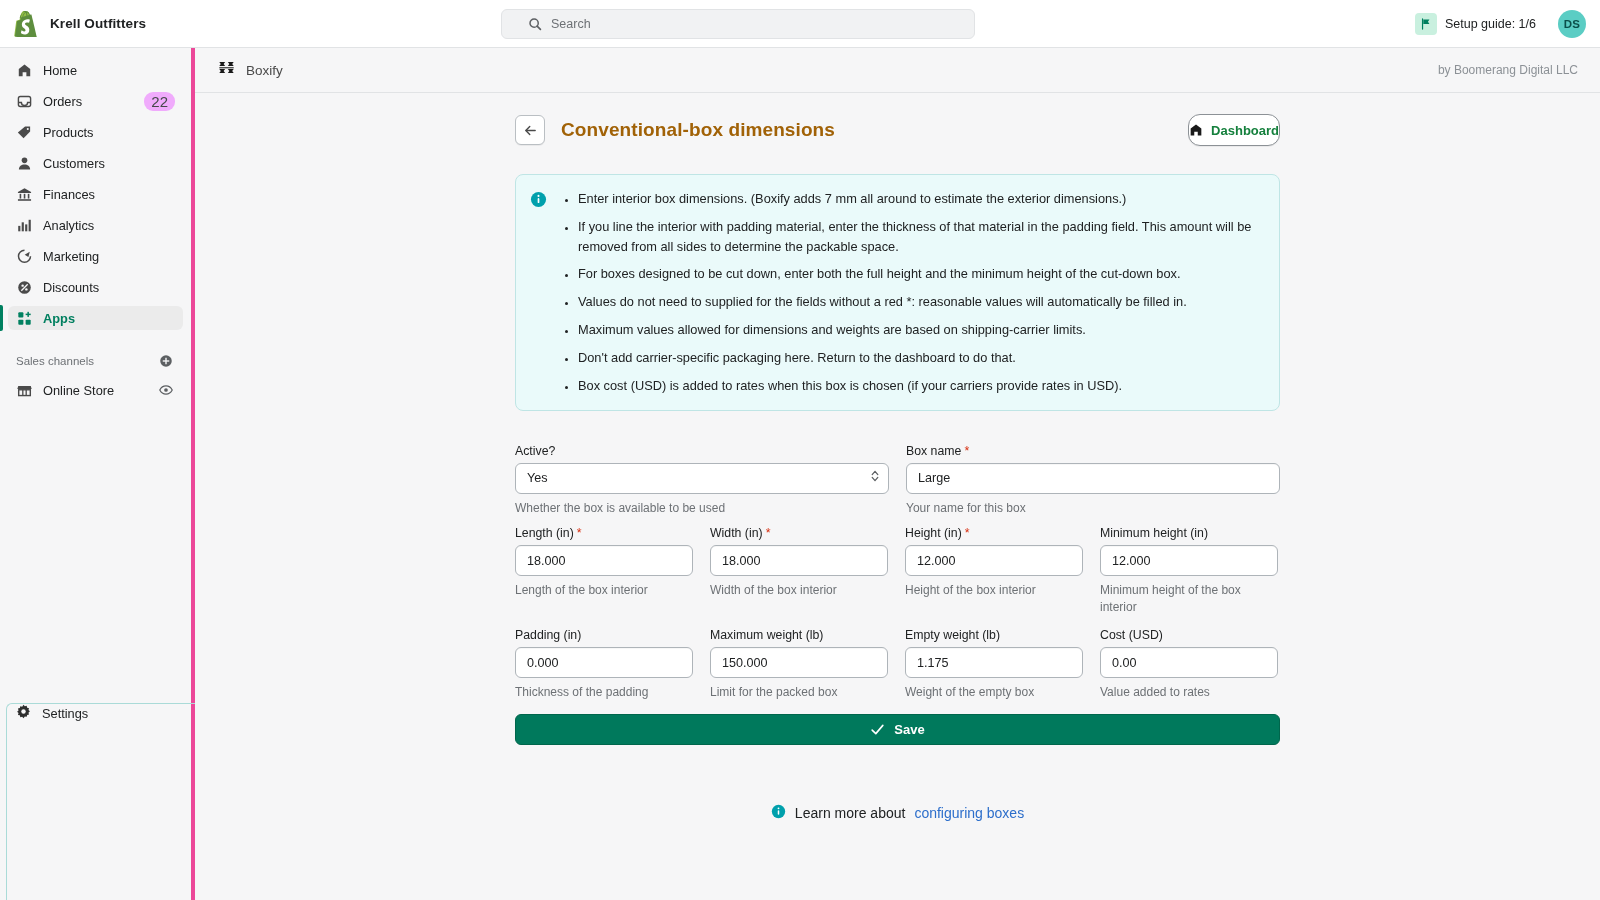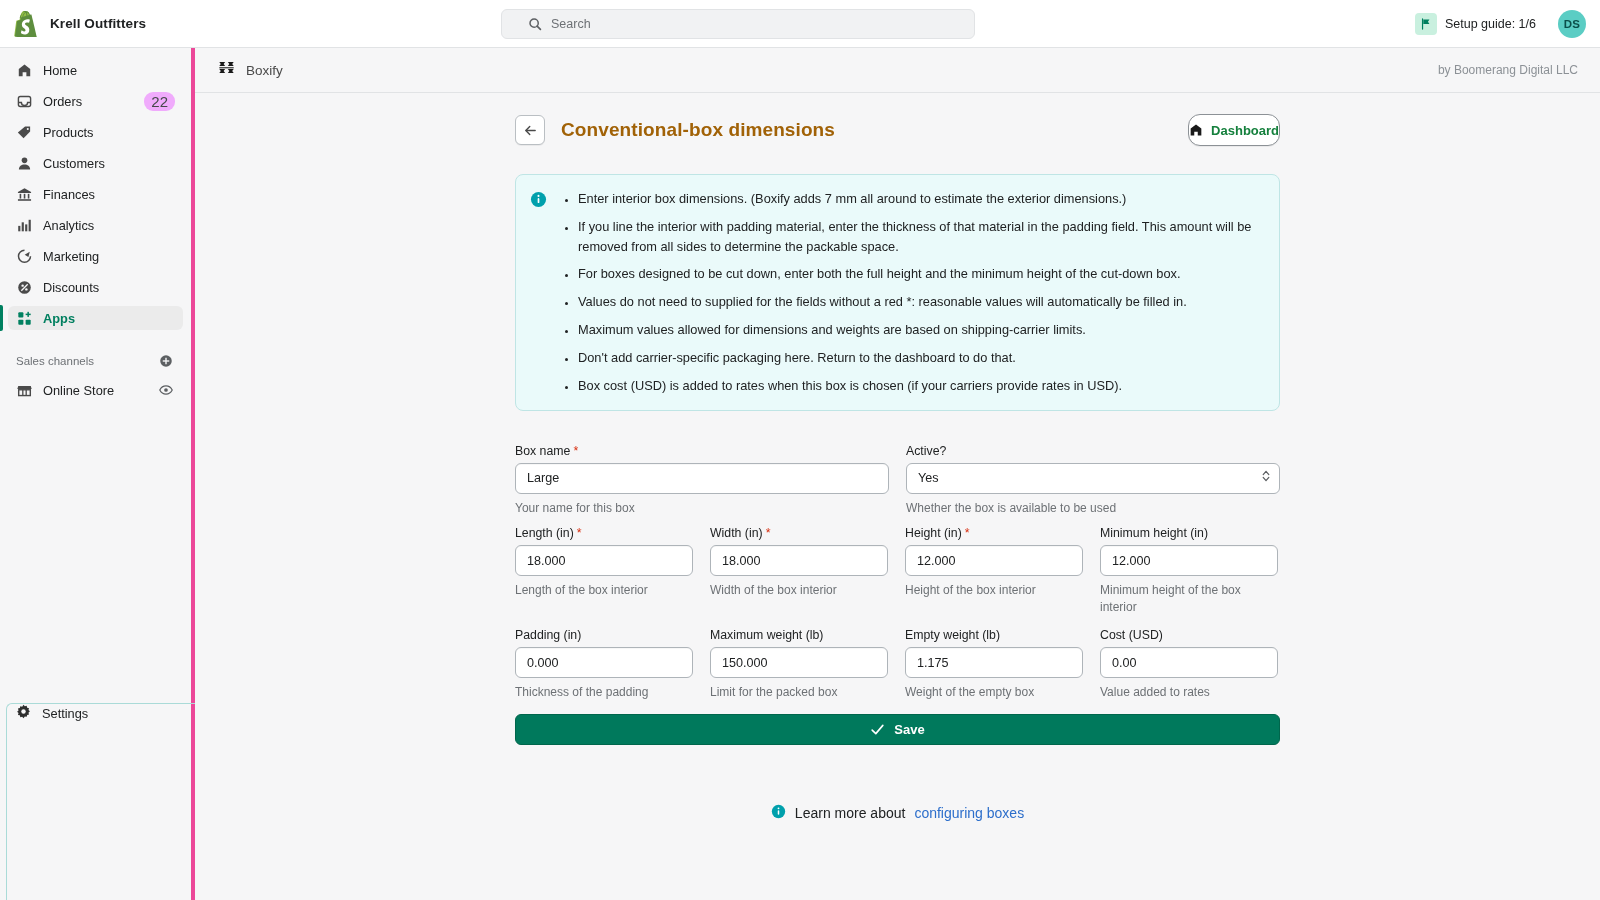--- a/index.html
+++ b/index.html
@@ -505,42 +505,42 @@
         <li>For boxes designed to be cut down, enter both the full height and the minimum height of the cut-down box.</li>
         <li>Values do not need to supplied for the fields without a red *: reasonable values will automatically be filled in.</li>
         <li>Maximum values allowed for dimensions and weights are based on shipping-carrier limits.</li>
         <li>Don't add carrier-specific packaging here. Return to the dashboard to do that.</li>
         <li>Box cost (USD) is added to rates when this box is chosen (if your carriers provide rates in USD).</li>
       </ul>
     </div>
 
     <div class="form-row row-gap-a">
       <div class="field f-2col">
-        <label class="f-label">
-          <span>Box name</span><span class="req">*</span>
-        </label>
-        <input class="f-input" value="Large" style="">
-        <div class="f-help">Your name for this box</div>
-      </div>
-
-      <div class="field f-2col">
         <label class="f-label">Active?</label>
         <div class="f-select-wrap">
           <select class="f-select">
             <option>Yes</option>
           </select>
           <span class="sel-arrows">
             <svg width="10" height="15" viewBox="0 0 10 16">
               <polyline points="2,6.5 5,3 8,6.5" fill="none" stroke="#5c5f62" stroke-width="1.3" stroke-linecap="round" stroke-linejoin="round"></polyline>
               <polyline points="2,9.5 5,13 8,9.5" fill="none" stroke="#5c5f62" stroke-width="1.3" stroke-linecap="round" stroke-linejoin="round"></polyline>
             </svg>
           </span>
         </div>
         <div class="f-help">Whether the box is available to be used</div>
       </div>
+
+      <div class="field f-2col">
+        <label class="f-label">
+          <span>Box name</span><span class="req">*</span>
+        </label>
+        <input class="f-input" value="Large" style="">
+        <div class="f-help">Your name for this box</div>
+      </div>
     </div>
 
     <div class="form-row row-gap-b">
       <div class="field f-4col">
         <label class="f-label">
           <span>Length (in)</span><span class="req">*</span>
         </label>
         <input class="f-input" value="18.000" style="">
         <div class="f-help">Length of the box interior</div>
       </div>

